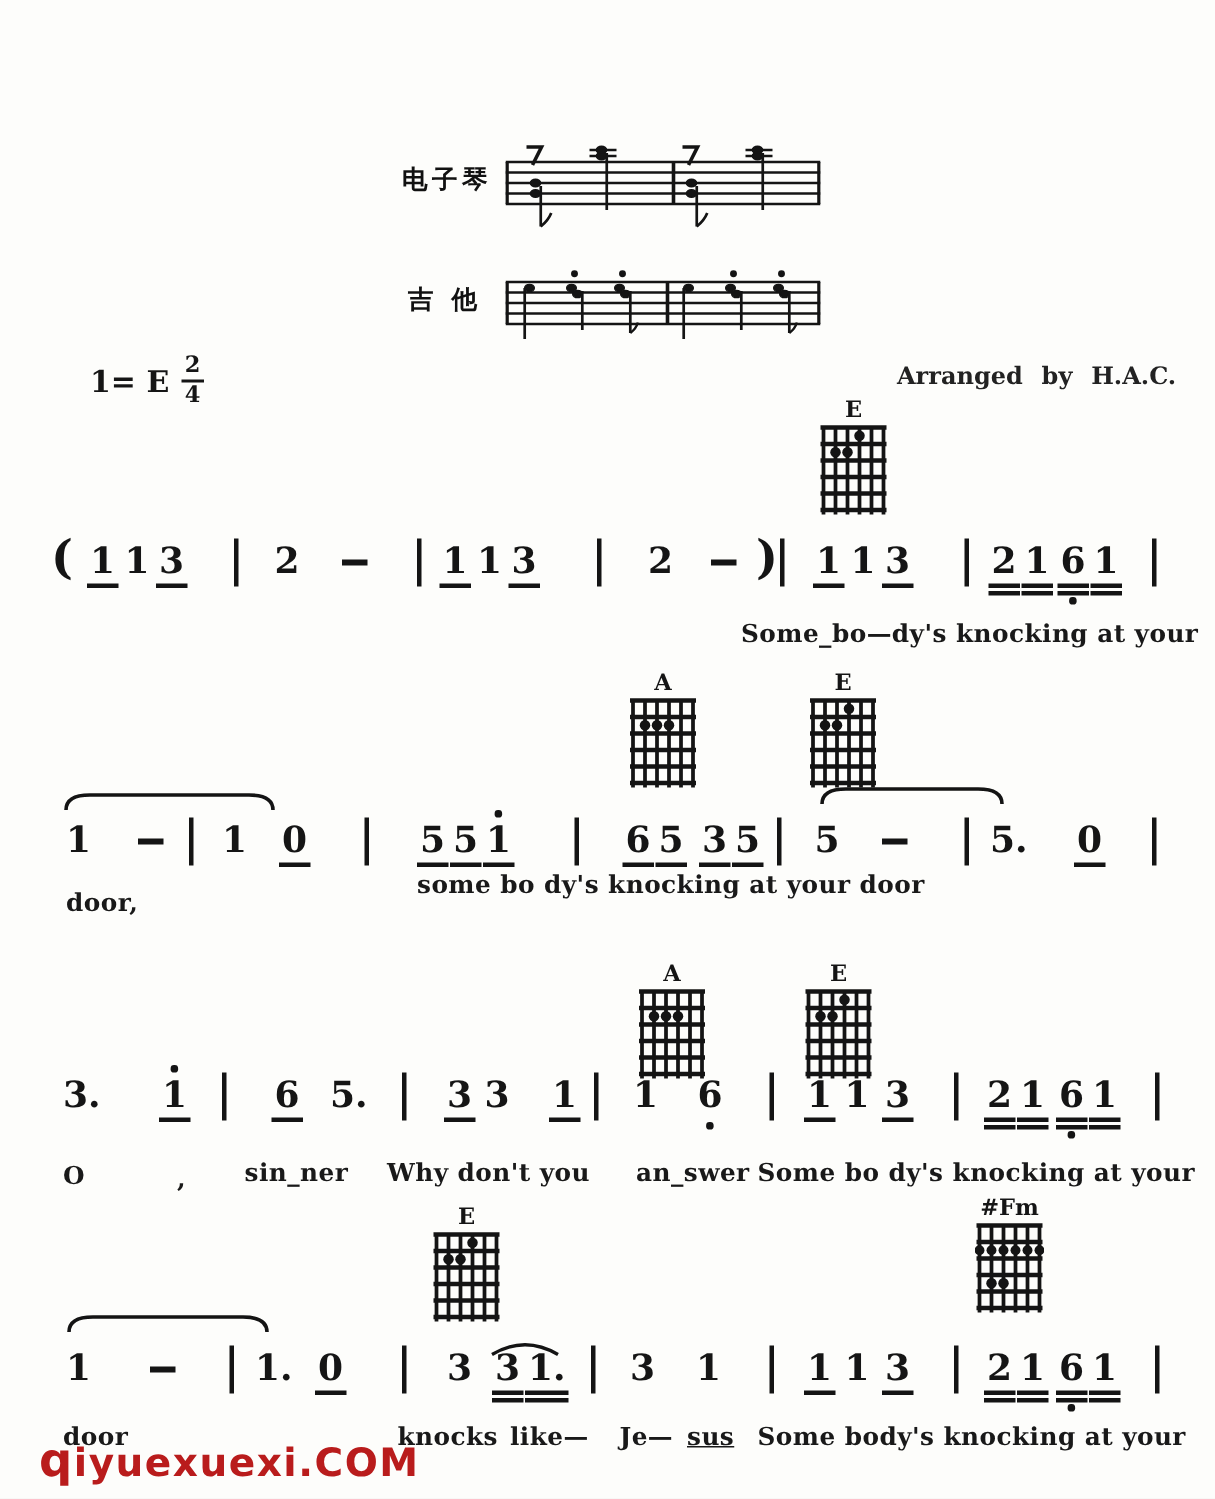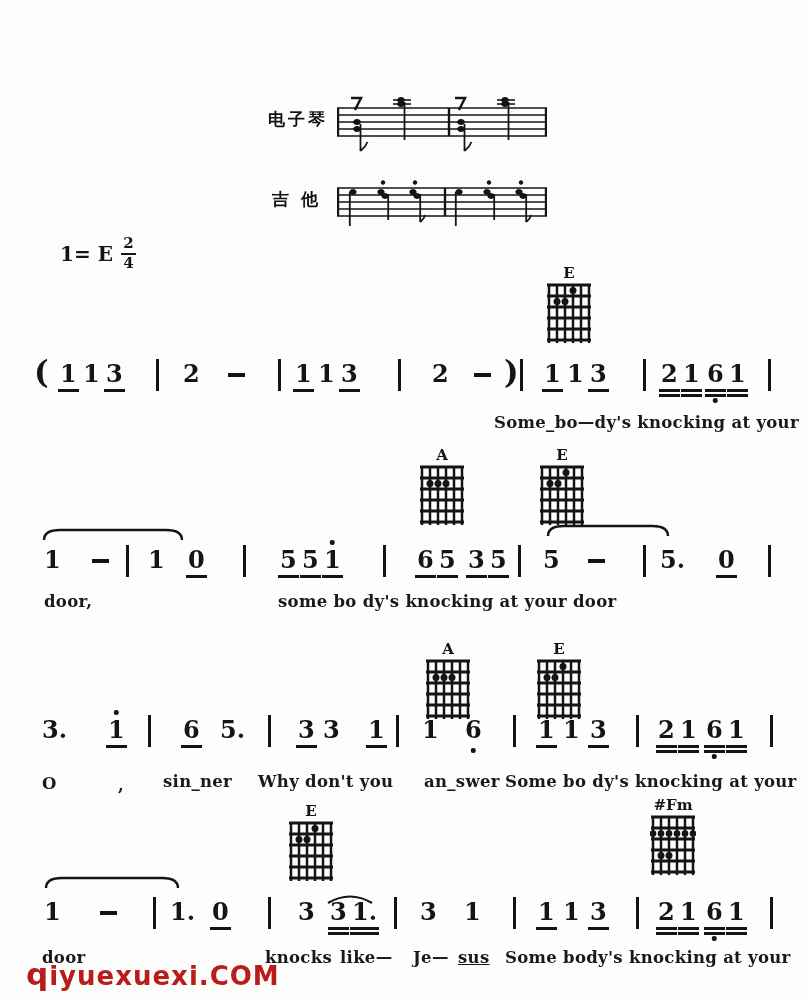--- a/index.html
+++ b/index.html
@@ -127,20 +127,21 @@
 
   <div class="abs keysig">
     <span>1= E</span>
     <span class="frac">
       <span>2</span>
       <span class="fbar"></span>
       <span>4</span>
     </span>
   </div>
 
+  <div class="abs arranger">Arranged by H.A.C.</div>
 
   <svg class="overlay" id="overlay" width="810" height="999">
       <path d="M44,540 Q44,530 60,530 L166,530 Q182,530 182,540" fill="none" stroke="#141414" stroke-width="2.4"></path>
       <path d="M548,536 Q548,526 564,526 L652,526 Q668,526 668,536" fill="none" stroke="#141414" stroke-width="2.4"></path>
       <path d="M46,888 Q46,878 62,878 L162,878 Q178,878 178,888" fill="none" stroke="#141414" stroke-width="2.4"></path>
       <path d="M328,903 Q350,890 372,903" fill="none" stroke="#141414" stroke-width="2.2"></path>
     </svg>
 
   <div class="abs wm" style="color: #b91c1c;">
     <span class="wq">q</span><span>iyuexuexi.COM</span>
@@ -246,21 +247,21 @@
         <line x1="1" x2="45" y1="25" y2="25" stroke="#141414" stroke-width="3"></line>
         <line x1="1" x2="45" y1="36" y2="36" stroke="#141414" stroke-width="3"></line>
         <line x1="1" x2="45" y1="47" y2="47" stroke="#141414" stroke-width="3"></line>
         <line x1="1" x2="45" y1="58" y2="58" stroke="#141414" stroke-width="3"></line>
         <circle cx="27" cy="8.5" r="3.5" fill="#141414"></circle>
         <circle cx="11" cy="19.5" r="3.5" fill="#141414"></circle>
         <circle cx="19" cy="19.5" r="3.5" fill="#141414"></circle>
       </svg>
     </div>
     <div class="lyric" style="left: 44px; top: 592px;">door,</div>
-    <div class="lyric" style="left: 278px; top: 592px;">some bo dy's knocking at your door</div>
+    <div class="lyric" style="left: 278px; top: 580px;">some bo dy's knocking at your door</div>
     <div class="note" style="left: 42px; top: 718px;"><span>3.</span></div>
     <div class="note" style="left: 108px; top: 718px;"><span>1</span><div class="ul" style="top: 27px;"></div><div class="hd"></div></div>
     <div class="barln" style="left: 148px; top: 715px;"></div>
     <div class="note" style="left: 183px; top: 718px;"><span>6</span><div class="ul" style="top: 27px;"></div></div>
     <div class="note" style="left: 220px; top: 718px;"><span>5.</span></div>
     <div class="barln" style="left: 268px; top: 715px;"></div>
     <div class="note" style="left: 298px; top: 718px;"><span>3</span><div class="ul" style="top: 27px;"></div></div>
     <div class="note" style="left: 323px; top: 718px;"><span>3</span></div>
     <div class="note" style="left: 368px; top: 718px;"><span>1</span><div class="ul" style="top: 27px;"></div></div>
     <div class="barln" style="left: 396px; top: 715px;"></div>

